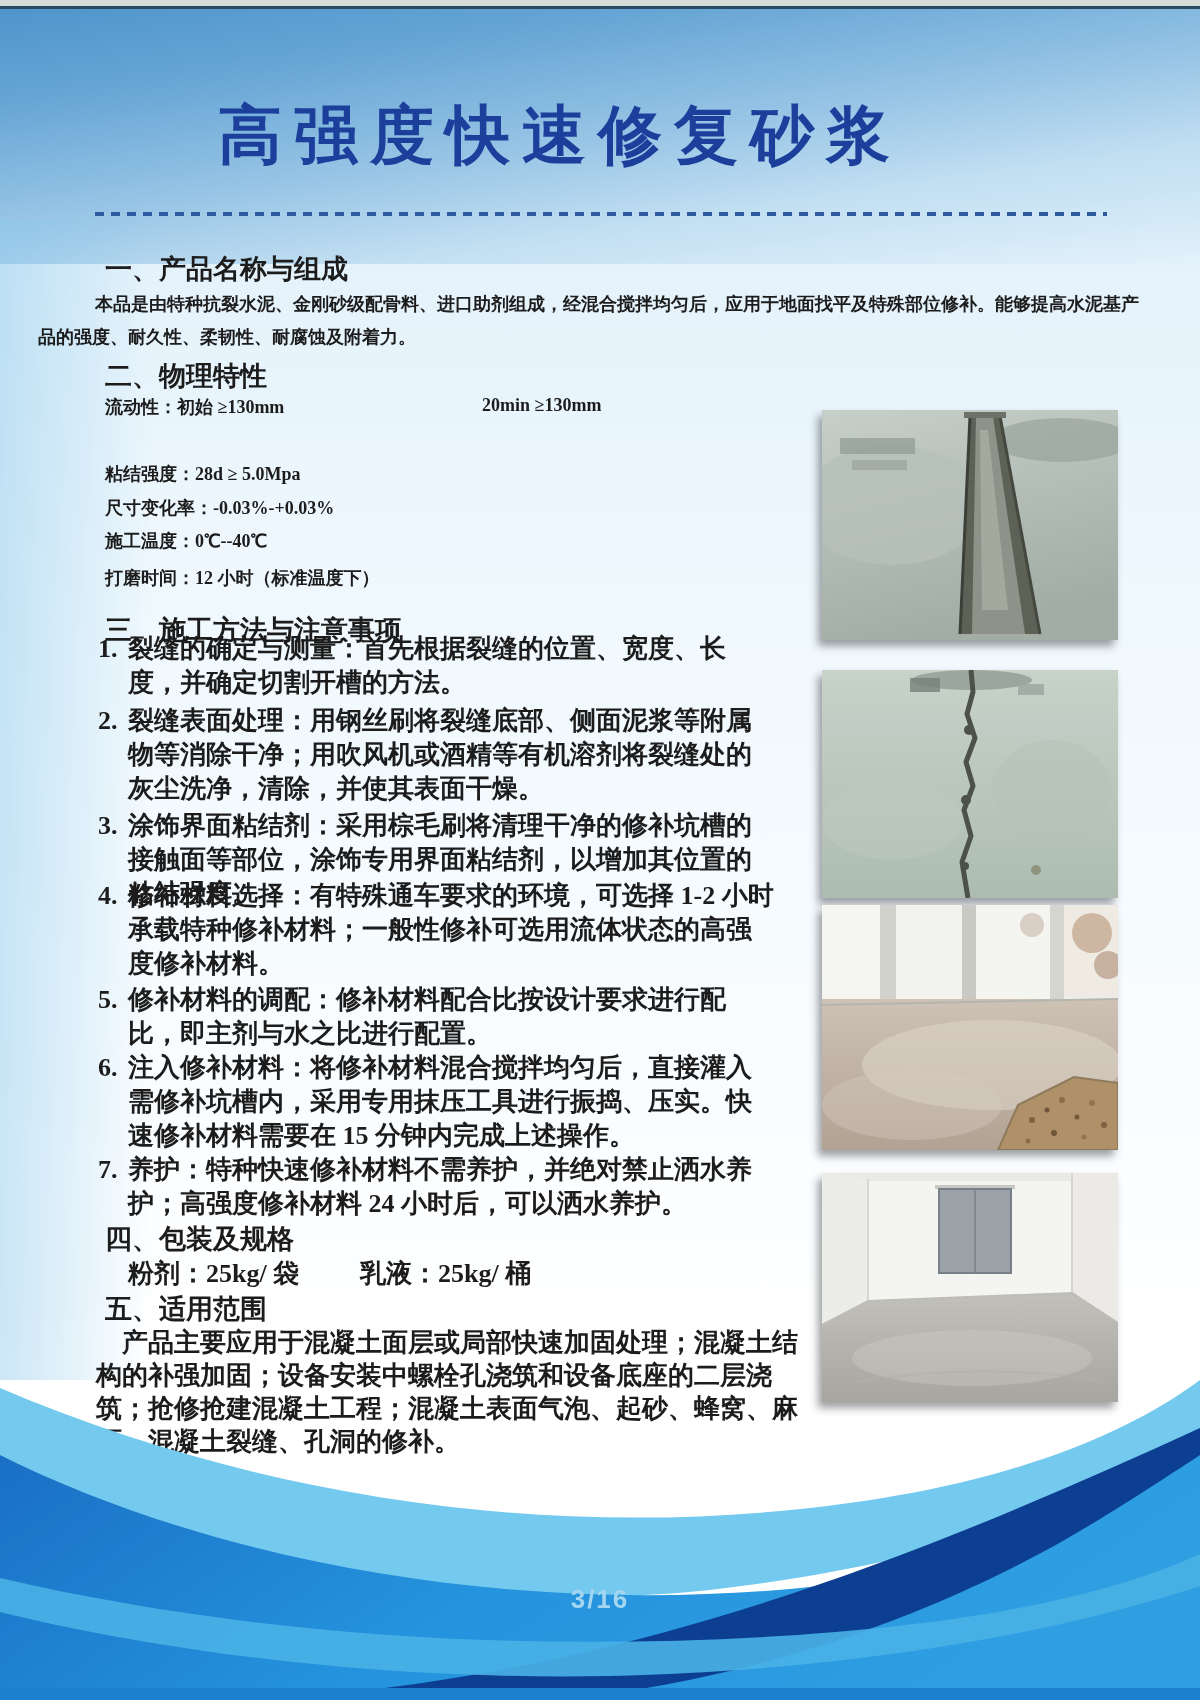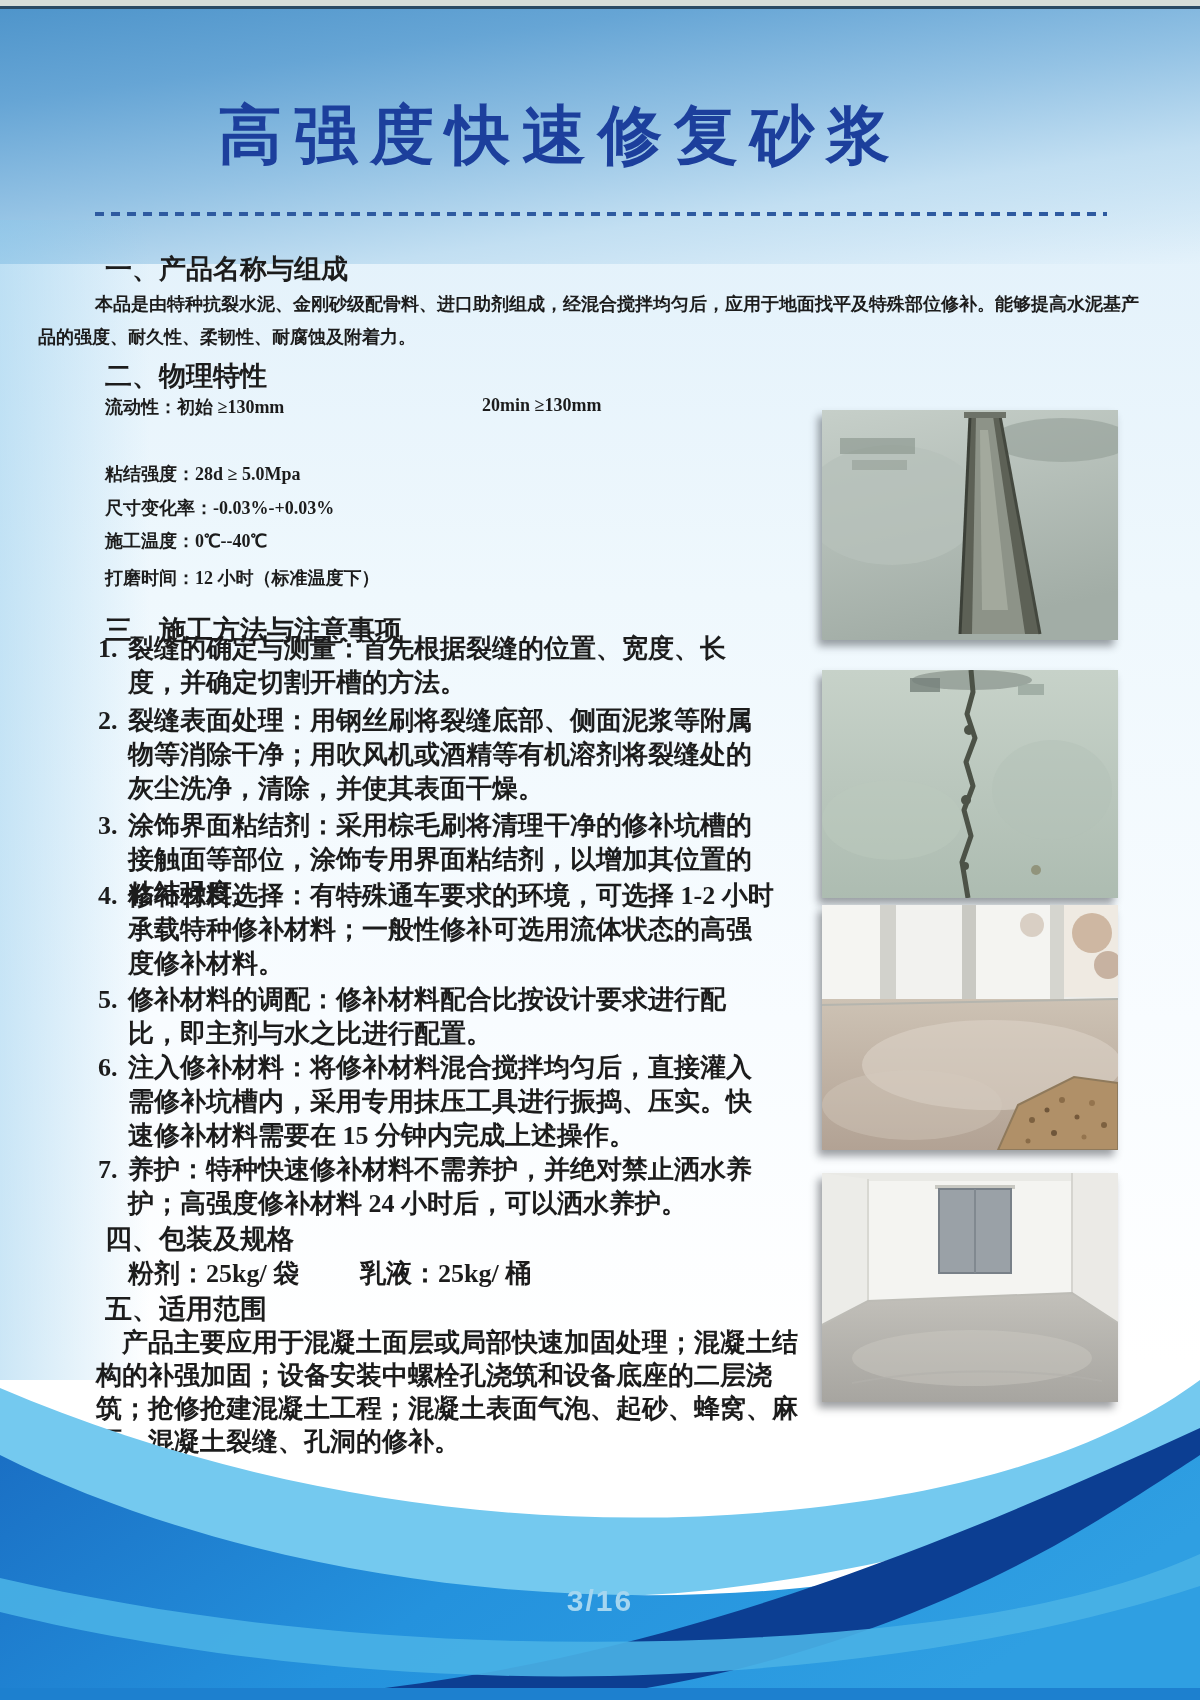--- a/index.html
+++ b/index.html
@@ -29,21 +29,21 @@
   .item .itxt{display:block;padding-left:30px;}
   .pack-row{position:absolute;left:128px;top:1256px;width:700px;font-size:26px;font-weight:bold;white-space:nowrap;}
   .pack-row .emu{position:absolute;left:232px;}
   .para5{position:absolute;left:96px;top:1326px;width:702px;font-size:26px;line-height:33px;
     font-weight:bold;text-indent:26px;}
   .photo{position:absolute;left:822px;width:296px;overflow:hidden;
     box-shadow:-4px 6px 8px rgba(40,45,50,.45);}
   .photo svg{display:block;}
   .swoosh{position:absolute;left:0;top:1340px;width:1200px;height:360px;}
   .page-num{position:absolute;top:1584px;left:540px;width:120px;text-align:center;
-    font-family:"Liberation Sans",sans-serif;font-size:30px;font-weight:bold;
+    font-family:"Liberation Sans",sans-serif;font-size:26px;font-weight:bold;
     color:#a5d6f0;letter-spacing:2px;}
 </style>
 </head>
 <body>
 
 <div class="page">
 
   <div class="top-strip"></div>
   <div class="top-line"></div>
   <div class="header-band"></div>

